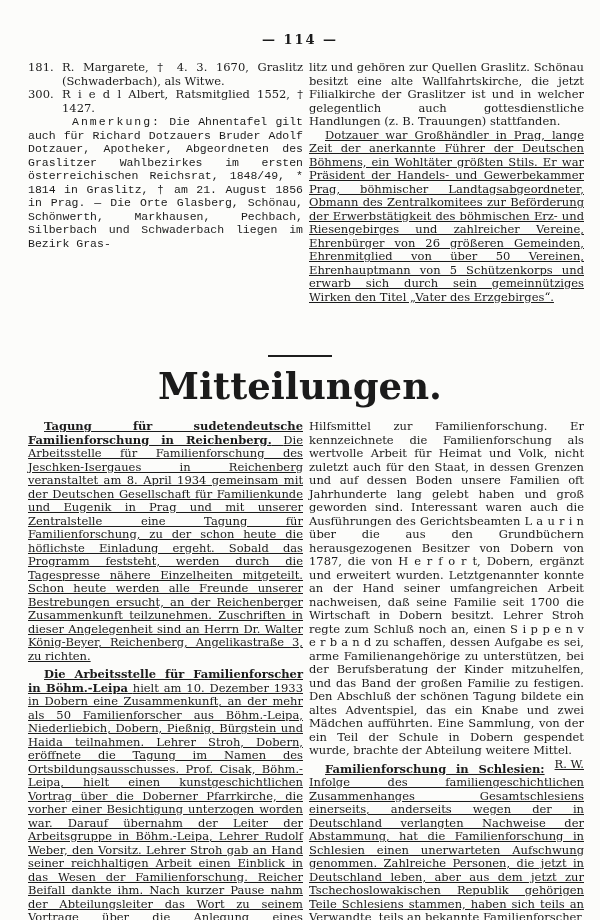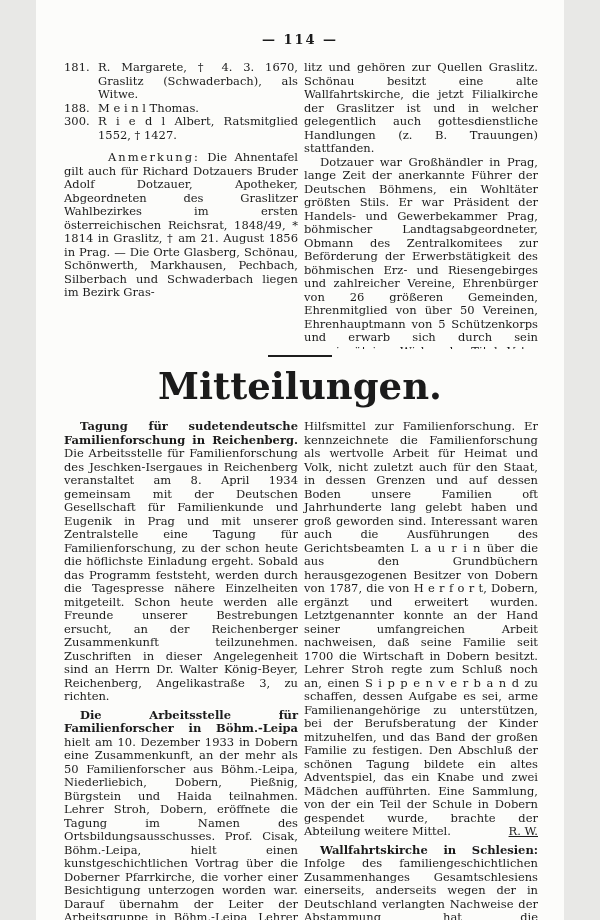--- a/index.html
+++ b/index.html
@@ -1,59 +1,59 @@
 <!DOCTYPE html>
 <html lang="de"><head>
 <meta charset="utf-8">
 <style>
   html, body { margin: 0; padding: 0; background: #e8e8e6; }
   .page {
     position: relative;
-    width: 528px;
+    width: 600px;
     height: 920px;
     margin: 0 auto;
     background: #fcfcfa;
     color: #1b1b1b;
     font-family: "DejaVu Serif", serif;
     overflow: hidden;
     box-sizing: border-box;
   }
   .pagenum {
     text-align: center;
     padding-top: 32px;
     font-weight: bold;
     font-size: 13px;
     letter-spacing: 2px;
   }
   .cols {
     display: flex;
     gap: 6px;
-    padding: 0 26px 0 28px;
+    padding: 0 16px 0 28px;
     box-sizing: border-box;
   }
   .col {
     flex: 1 1 0;
     min-width: 0;
     font-size: 11.5px;
     line-height: 13.5px;
     text-align: justify;
     hyphens: auto;
   }
   .top-section { margin-top: 14px; height: 288px; overflow: hidden; }
   .bottom-section { height: 500px; overflow: hidden; }
   p { margin: 0; }
   .entry { padding-left: 34px; text-indent: 0; }
   .entry .num {
     display: inline-block;
     width: 34px;
     margin-left: -34px;
     text-indent: 0;
   }
-  .anm { margin-top: 9px; text-indent: 44px; }
-  .indent { text-indent: 16px; }
+  .anm { margin-top: 0; text-indent: 44px; font-family: Liberation Mono, monospace; }
+  .indent { text-indent: 16px; text-decoration: underline; }
   .gap-before { margin-top: 5px; }
   .sperr { letter-spacing: 2px; }
   .lead-bold { font-weight: bold; }
   .sig { float: right; padding-left: 10px; text-decoration: underline; }
   .divider {
     width: 64px;
     border-top: 2px solid #1d1d1d;
     margin: 6px auto 7px auto;
   }
   .heading {
@@ -67,23 +67,20 @@
 <body>
 
 <div class="page">
 
   <div class="pagenum">— 114 —</div>
 
   <div class="cols top-section">
     <div class="col">
       <div class="entry">
         <span class="num">181.</span><span>R. Margarete, † 4. 3. 1670, Graslitz (Schwaderbach), als Witwe.</span>
-      </div>
-      <div class="entry">
-        <span class="num">188.</span><span>M e i n l Thomas.</span>
       </div>
       <div class="entry">
         <span class="num">300.</span><span>R i e d l Albert, Ratsmitglied 1552, † 1427.</span>
       </div>
       <p class="anm">
         <span class="sperr">Anmerkung:</span>
         <span>Die Ahnentafel gilt auch für Richard Dotzauers Bruder Adolf Dotzauer, Apotheker, Abgeordneten des Graslitzer Wahlbezirkes im ersten österreichischen Reichsrat, 1848/49, * 1814 in Graslitz, † am 21. August 1856 in Prag. — Die Orte Glasberg, Schönau, Schönwerth, Markhausen, Pechbach, Silberbach und Schwaderbach liegen im Bezirk Gras-</span>
       </p>
     </div>
     <div class="col">
@@ -105,19 +102,19 @@
         <span class="lead-bold">Die Arbeitsstelle für Familienforscher in Böhm.-Leipa</span>
         <span>hielt am 10. Dezember 1933 in Dobern eine Zusammenkunft, an der mehr als 50 Familienforscher aus Böhm.-Leipa, Niederliebich, Dobern, Pießnig, Bürgstein und Haida teilnahmen. Lehrer Stroh, Dobern, eröffnete die Tagung im Namen des Ortsbildungsausschusses. Prof. Cisak, Böhm.-Leipa, hielt einen kunstgeschichtlichen Vortrag über die Doberner Pfarrkirche, die vorher einer Besichtigung unterzogen worden war. Darauf übernahm der Leiter der Arbeitsgruppe in Böhm.-Leipa, Lehrer Rudolf Weber, den Vorsitz. Lehrer Stroh gab an Hand seiner reichhaltigen Arbeit einen Einblick in das Wesen der Familienforschung. Reicher Beifall dankte ihm. Nach kurzer Pause nahm der Abteilungsleiter das Wort zu seinem Vortrage über die Anlegung eines Familienarchivs und über Quellen und</span>
       </p>
     </div>
     <div class="col">
       <p>
         <span>Hilfsmittel zur Familienforschung. Er kennzeichnete die Familienforschung als wertvolle Arbeit für Heimat und Volk, nicht zuletzt auch für den Staat, in dessen Grenzen und auf dessen Boden unsere Familien oft Jahrhunderte lang gelebt haben und groß geworden sind. Interessant waren auch die Ausführungen des Gerichtsbeamten L a u r i n über die aus den Grundbüchern herausgezogenen Besitzer von Dobern von 1787, die von H e r f o r t, Dobern, ergänzt und erweitert wurden. Letztgenannter konnte an der Hand seiner umfangreichen Arbeit nachweisen, daß seine Familie seit 1700 die Wirtschaft in Dobern besitzt. Lehrer Stroh regte zum Schluß noch an, einen S i p p e n v e r b a n d zu schaffen, dessen Aufgabe es sei, arme Familienangehörige zu unterstützen, bei der Berufsberatung der Kinder mitzuhelfen, und das Band der großen Familie zu festigen. Den Abschluß der schönen Tagung bildete ein altes Adventspiel, das ein Knabe und zwei Mädchen aufführten. Eine Sammlung, von der ein Teil der Schule in Dobern gespendet wurde, brachte der Abteilung weitere Mittel.</span>
         <span class="sig">R. W.</span>
       </p>
       <p class="indent gap-before">
-        <span class="lead-bold">Wallfahrtskirche in Schlesien:</span>
+        <span class="lead-bold">Familienforschung in Schlesien:</span>
         <span>Infolge des familiengeschichtlichen Zusammenhanges Gesamtschlesiens einerseits, anderseits wegen der in Deutschland verlangten Nachweise der Abstammung, hat die Familienforschung in Schlesien einen unerwarteten Aufschwung genommen. Zahlreiche Personen, die jetzt in Deutschland leben, aber aus dem jetzt zur Tschechoslowakischen Republik gehörigen Teile Schlesiens stammen, haben sich teils an Verwandte, teils an bekannte Familienforscher</span>
       </p>
     </div>
   </div>
 
 </div>
 
 </body></html>

